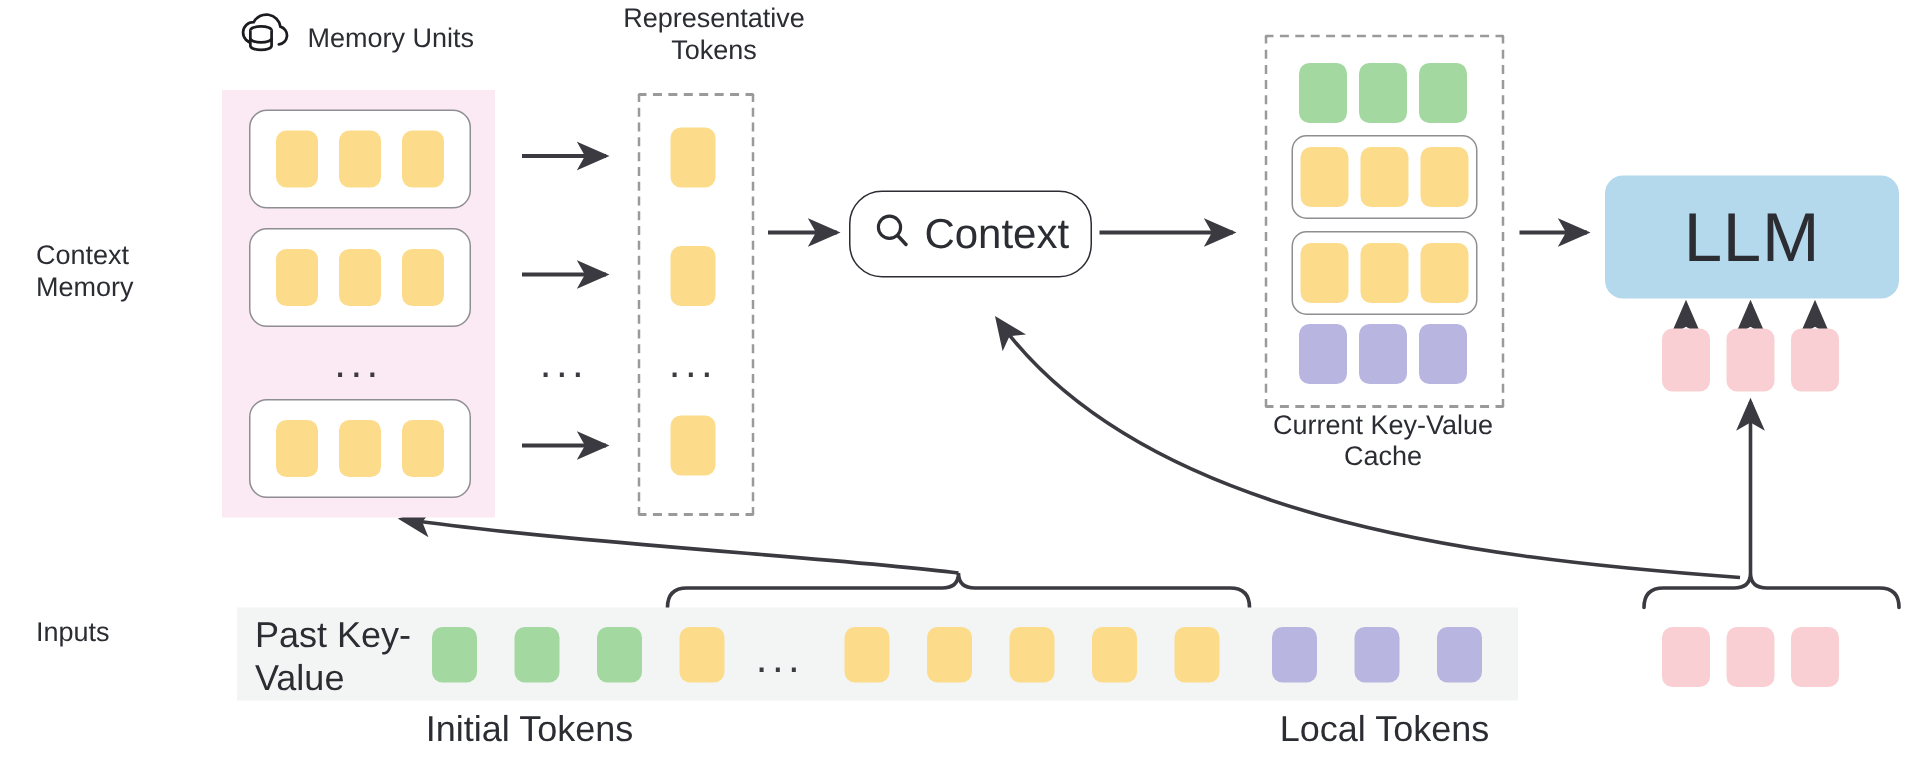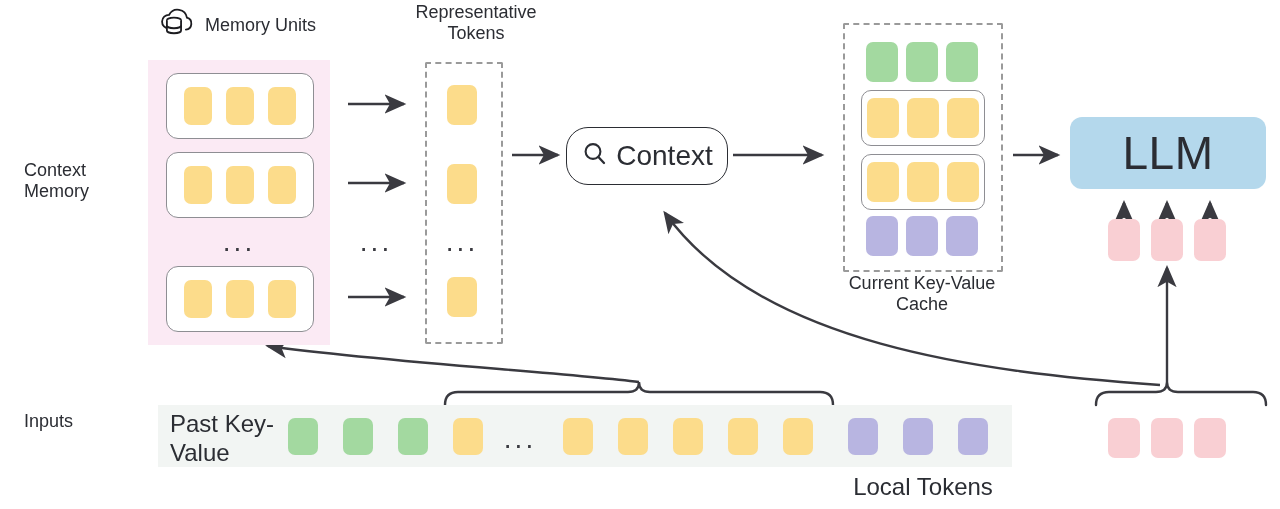--- a/index.html
+++ b/index.html
@@ -173,21 +173,21 @@
 
   <div class="abs" style="left:866px;top:216px;width:112px;height:40px;display:flex;gap:8px;">
     <span class="tok tok-p" style="width:32px;height:40px;"></span>
     <span class="tok tok-p" style="width:32px;height:40px;"></span>
     <span class="tok tok-p" style="width:32px;height:40px;"></span>
   </div>
 
   <div class="abs lbl center" style="left:810px;top:273px;width:224px;">Current Key-Value
 Cache</div>
 
-  <div class="abs llm-box" style="left:1070px;top:117px;width:196px;height:72px;">
+  <div class="abs llm-box" style="left:1070px;top:117px;width:196px;height:82px;">
     <span>LLM</span>
   </div>
 
   <div class="abs tok tok-r" style="left:1108px;top:219px;width:32px;height:42px;"></div>
   <div class="abs tok tok-r" style="left:1151px;top:219px;width:32px;height:42px;"></div>
   <div class="abs tok tok-r" style="left:1194px;top:219px;width:32px;height:42px;"></div>
 
   <div class="abs grey-strip" style="left:158px;top:405px;width:854px;height:62px;"></div>
 
   <div class="abs lbl-mid" style="left:170px;top:410px;width:120px;">Past
@@ -206,15 +206,16 @@
   <div class="abs tok tok-y" style="left:783px;top:418px;width:30px;height:37px;"></div>
 
   <div class="abs tok tok-p" style="left:848px;top:418px;width:30px;height:37px;"></div>
   <div class="abs tok tok-p" style="left:903px;top:418px;width:30px;height:37px;"></div>
   <div class="abs tok tok-p" style="left:958px;top:418px;width:30px;height:37px;"></div>
 
   <div class="abs tok tok-r" style="left:1108px;top:418px;width:32px;height:40px;"></div>
   <div class="abs tok tok-r" style="left:1151px;top:418px;width:32px;height:40px;"></div>
   <div class="abs tok tok-r" style="left:1194px;top:418px;width:32px;height:40px;"></div>
 
+  <div class="abs lbl-mid center" style="left:258px;top:473px;width:190px;">Initial Tokens</div>
   <div class="abs lbl-mid center" style="left:828px;top:473px;width:190px;">Local Tokens</div>
 
 </div>
 
 </body></html>

